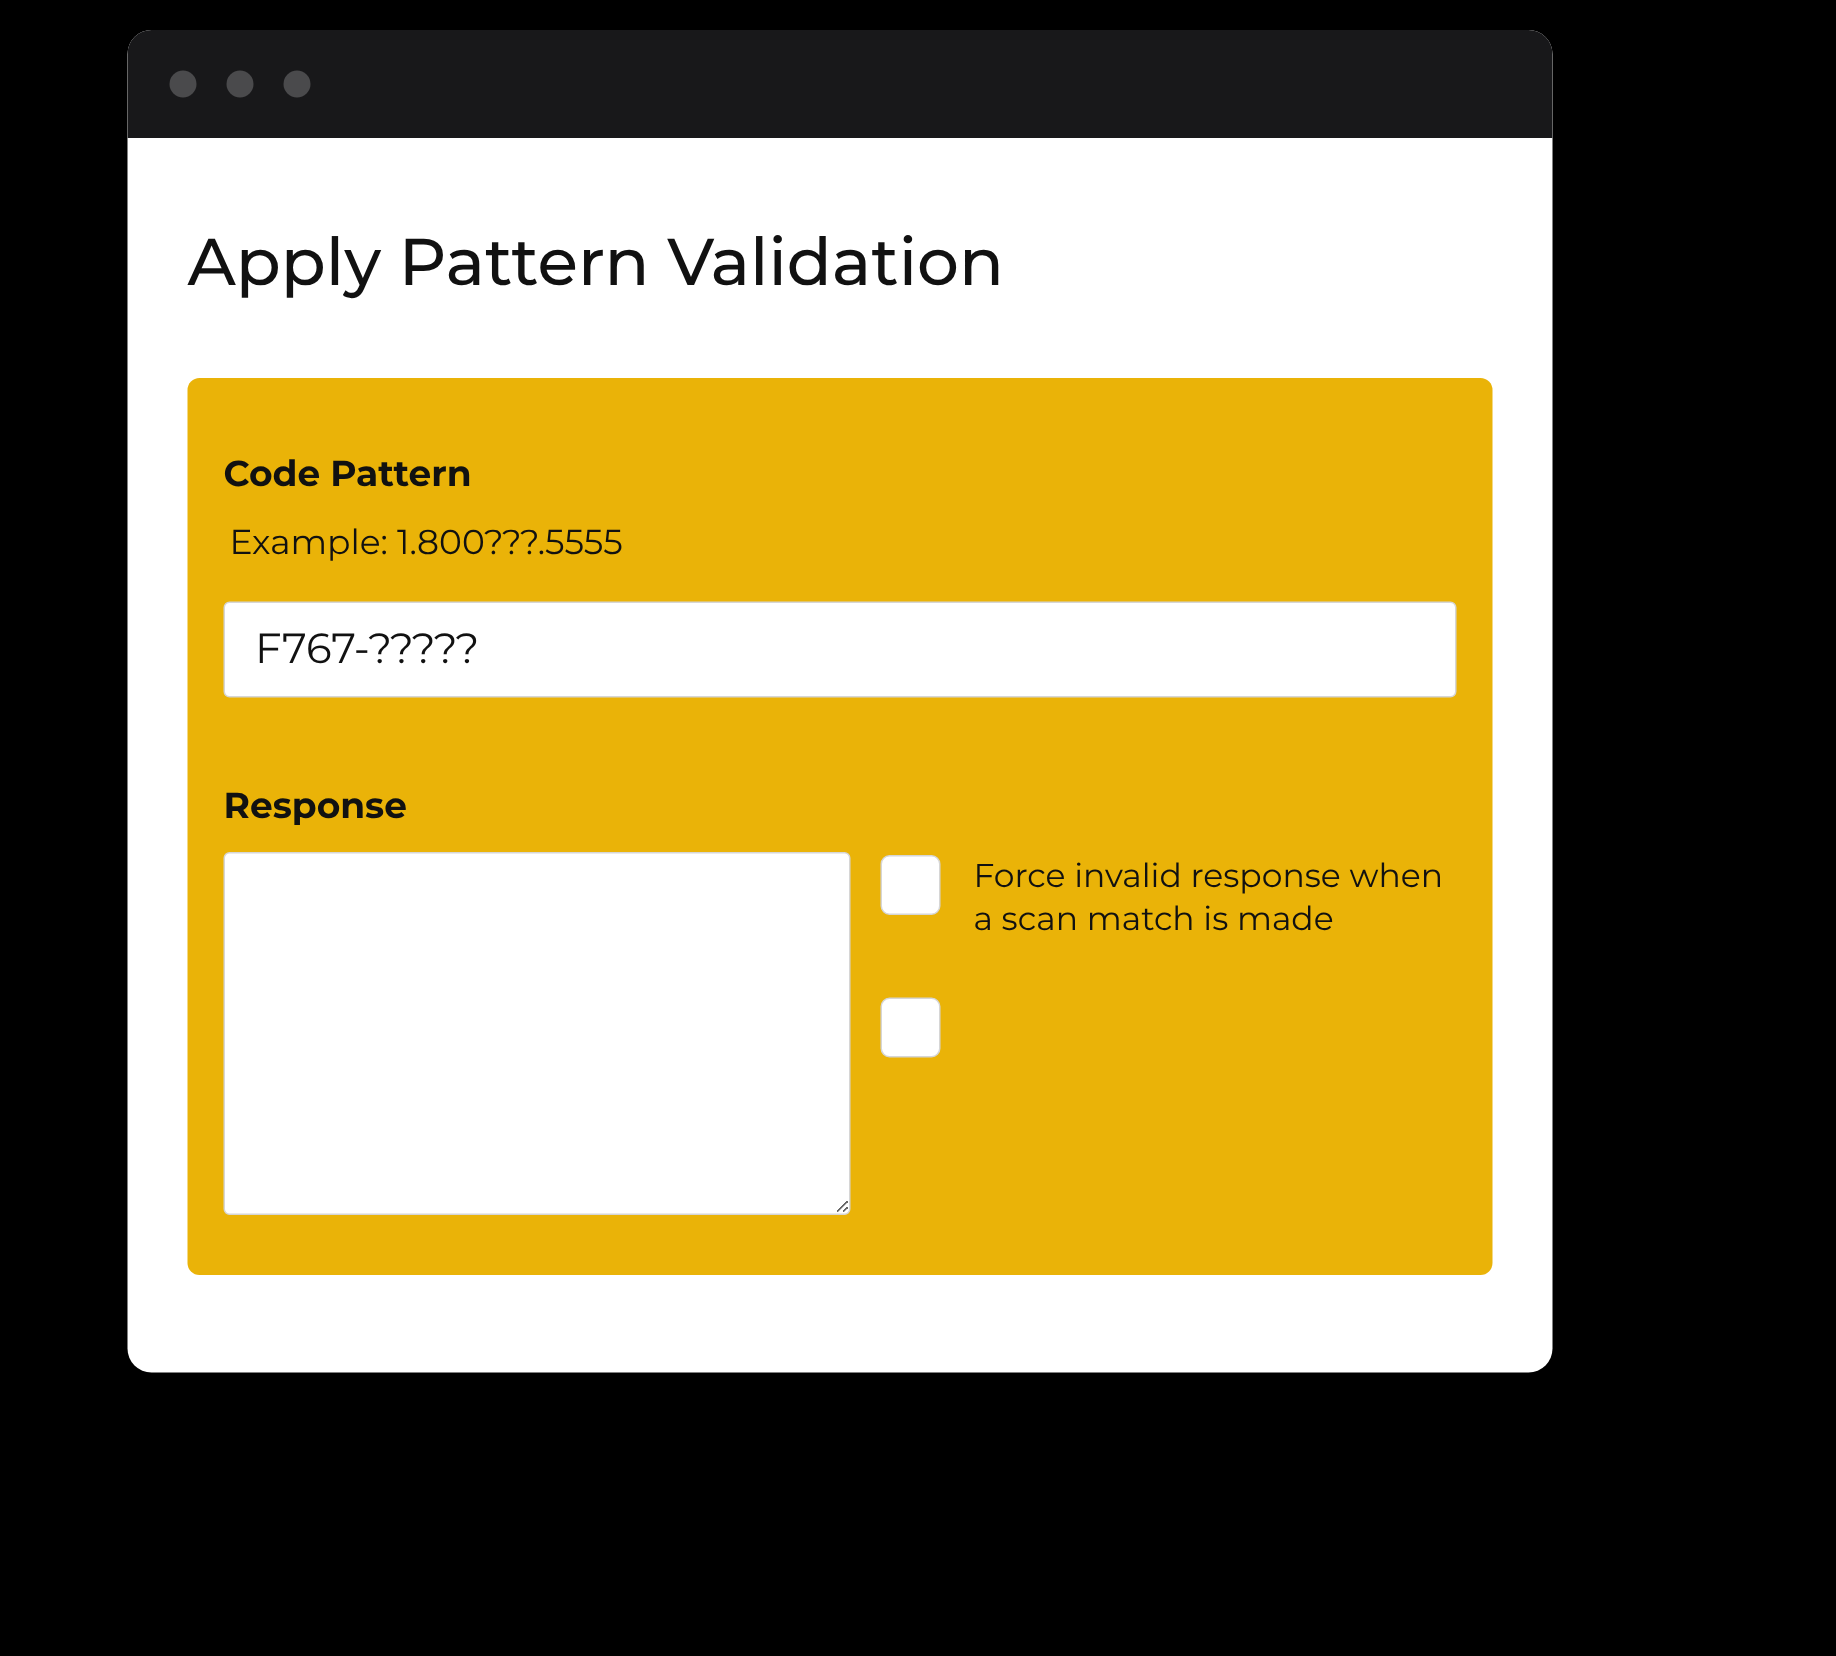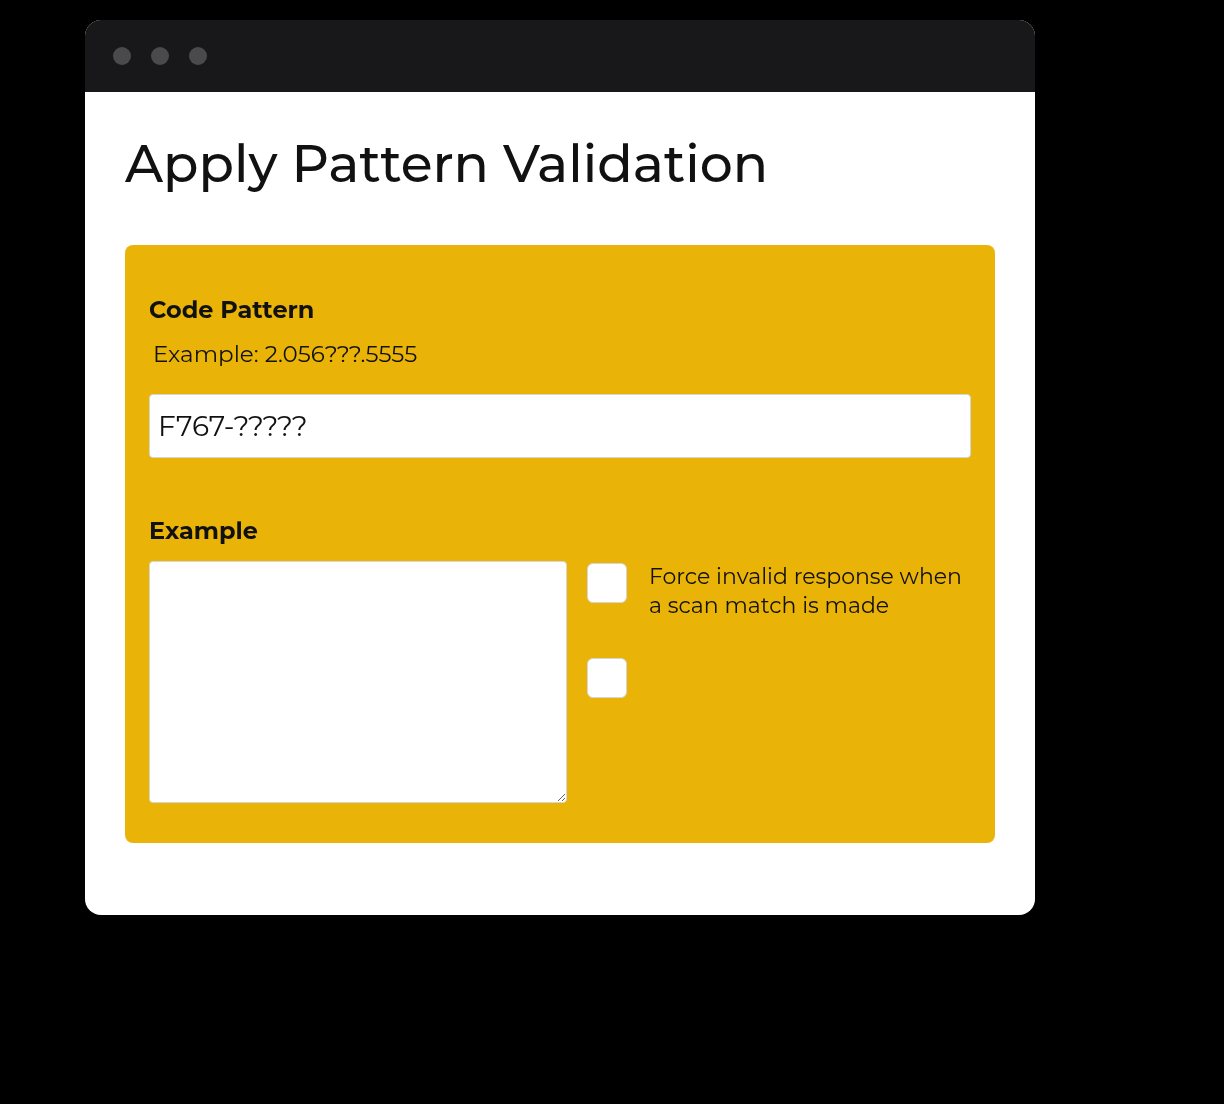--- a/index.html
+++ b/index.html
@@ -45,25 +45,25 @@
       height: 18px;
       border-radius: 50%;
       background: #4a4a4c;
     }
     
     .content {
       padding: 40px 40px 40px 40px;
     }
     
     .page-title {
-      font-size: 52px;
+      font-size: 44px;
       font-weight: 500;
       color: #111;
       margin-bottom: 50px;
-      margin-top: 0;
+      margin-top: 16px;
     }
     
     .panel {
       background: #eab308;
       border-radius: 8px;
       padding: 50px 24px 40px 24px;
     }
     
     .section-heading {
       font-size: 24px;
@@ -75,21 +75,21 @@
     .example-text {
       font-size: 23px;
       font-weight: 400;
       color: #111;
       margin-bottom: 26px;
       margin-left: 4px;
     }
     
     .text-input {
       width: 100%;
-      padding: 14px 8px;
+      padding: 14px 20px;
       font-size: 28px;
       font-family: inherit;
       border: 1px solid #d6d6d6;
       border-radius: 4px;
       background: #fff;
       color: #111;
       outline: none;
     }
     
     .response-section {
@@ -161,26 +161,26 @@
     </div>
   </div>
 
   <div class="content">
     <h1 class="page-title">Apply Pattern Validation</h1>
 
     <div class="panel">
 
       <div>
         <h2 class="section-heading">Code Pattern</h2>
-        <p class="example-text">Example: 2.056???.5555</p>
+        <p class="example-text">Example: 1.800???.5555</p>
         <input type="text" class="text-input" value="F767-?????" style="">
       </div>
 
       <div class="response-section">
-        <h2 class="section-heading">Example</h2>
+        <h2 class="section-heading">Response</h2>
         <div class="response-row">
           <textarea class="textarea" style=""></textarea>
           <div class="checkbox-group">
             <div class="checkbox-item">
               <input type="checkbox" class="checkbox" style="">
               <label class="checkbox-label">Force invalid response when a scan match is made</label>
             </div>
             <div class="checkbox-item">
               <input type="checkbox" class="checkbox" style="">
             </div>

